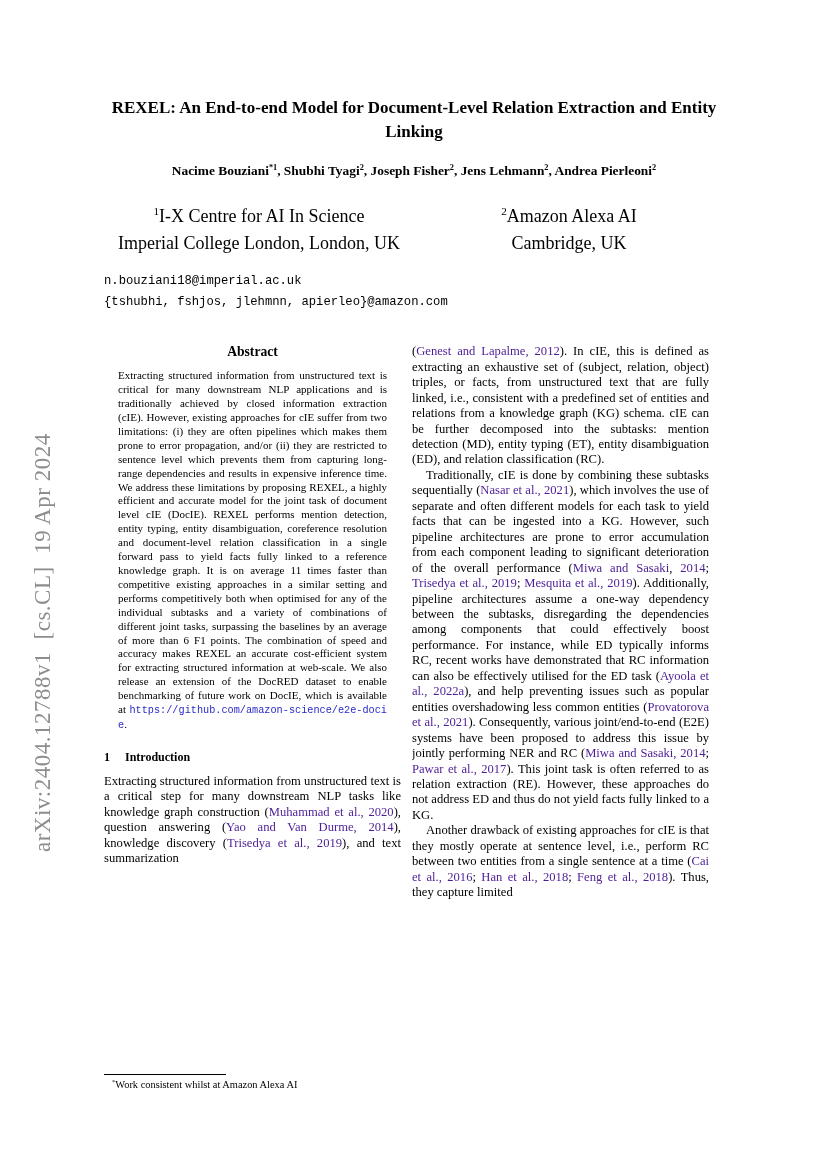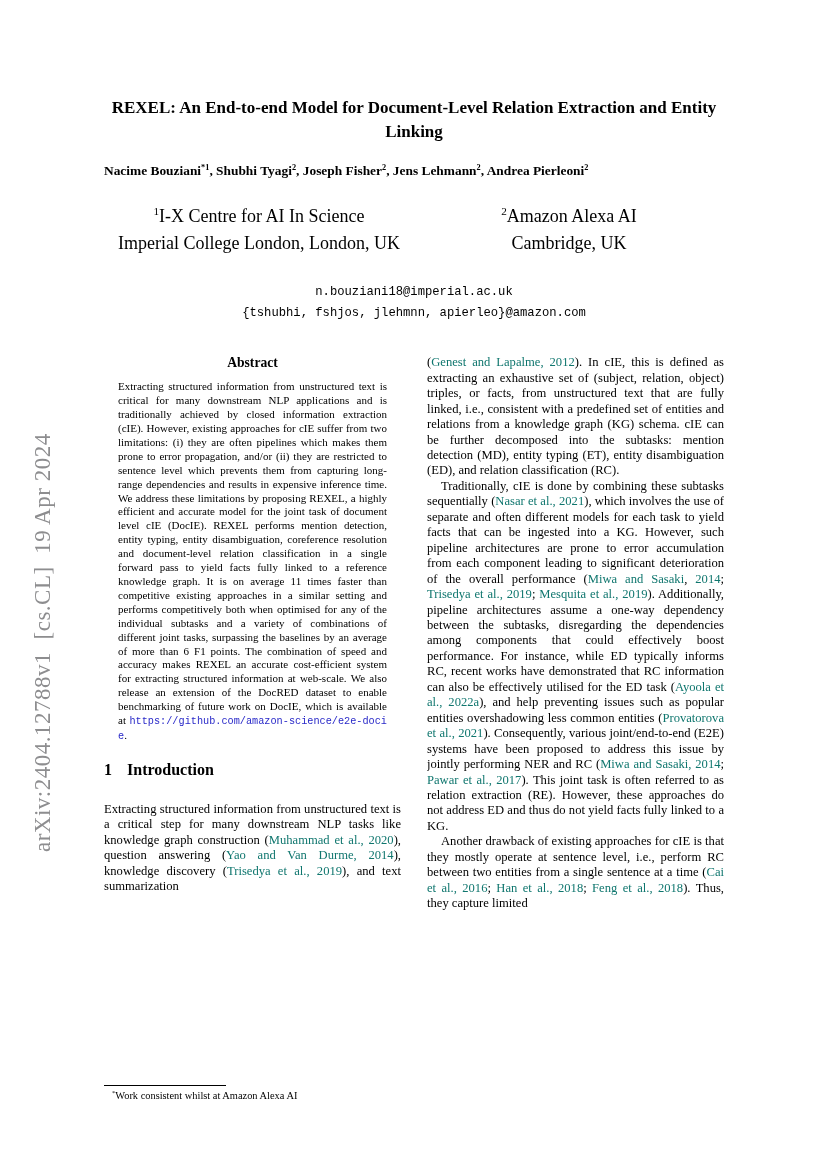--- a/index.html
+++ b/index.html
@@ -13,48 +13,48 @@
   .watermark {
     position:absolute; left:30px; top:852px;
     transform:rotate(-90deg); transform-origin:0 0;
     white-space:pre; font-size:23px; letter-spacing:0.5px;
     color:#8d8d8f;
   }
   .content { position:absolute; left:104px; top:96px; width:620px; }
   .title {
     text-align:center; font-size:17px; font-weight:bold; line-height:1.4;
   }
-  .authors { font-weight:bold; font-size:13.4px; margin-top:19px; }
+  .authors { text-align:center; font-weight:bold; font-size:13.4px; margin-top:19px; }
   .affils { display:flex; margin-top:24px; }
   .affil { width:50%; text-align:center; font-size:18px; line-height:1.5; }
   .emails {
-    text-align:center; margin-top:25px;
+    text-align:left; margin-top:14px;
     font-family:"Liberation Mono", monospace; font-size:12.2px; line-height:1.75;
   }
-  .columns { display:flex; gap:26px; margin-top:31px; height:748px; }
+  .columns { display:flex; gap:11px; margin-top:31px; height:748px; }
   .col { width:297px; overflow:hidden; }
   .col-left { position:relative; }
   .abs-heading { text-align:center; font-weight:bold; font-size:13.6px; margin-bottom:9px; }
   .abs-body {
     padding:0 14px; font-size:11px; line-height:13.9px;
     text-align:justify; hyphens:auto; -webkit-hyphens:auto;
   }
-  .sec-heading { margin-top:17px; margin-bottom:23px; font-size:16px; font-weight:bold; }
+  .sec-heading { margin-top:17px; margin-bottom:9px; font-size:12px; font-weight:bold; }
   .sec-num { margin-right:15px; }
   .body-p {
     font-size:12.6px; line-height:15.45px; text-align:justify;
     hyphens:auto; -webkit-hyphens:auto;
   }
   .body-p.indent { text-indent:14px; }
   .footnote { position:absolute; left:0; bottom:2px; width:100%; }
   .footnote-rule { width:122px; border-top:1px solid #000; margin-bottom:4px; }
   .footnote-text { font-size:10.4px; padding-left:8px; }
   .s-i { }
   .s-sup { vertical-align:super; font-size:0.62em; line-height:0; }
-  .s-cite { color:#0f766e;margin-top:24px; }
+  .s-cite { color:#4c1d95;margin-top:24px; }
   .s-url {
     color:#2929c8; font-family:"Liberation Mono", monospace;
     font-size:0.93em; word-break:break-all;
   }
 </style>
 </head>
 <body>
 
 <div class="page">
 

